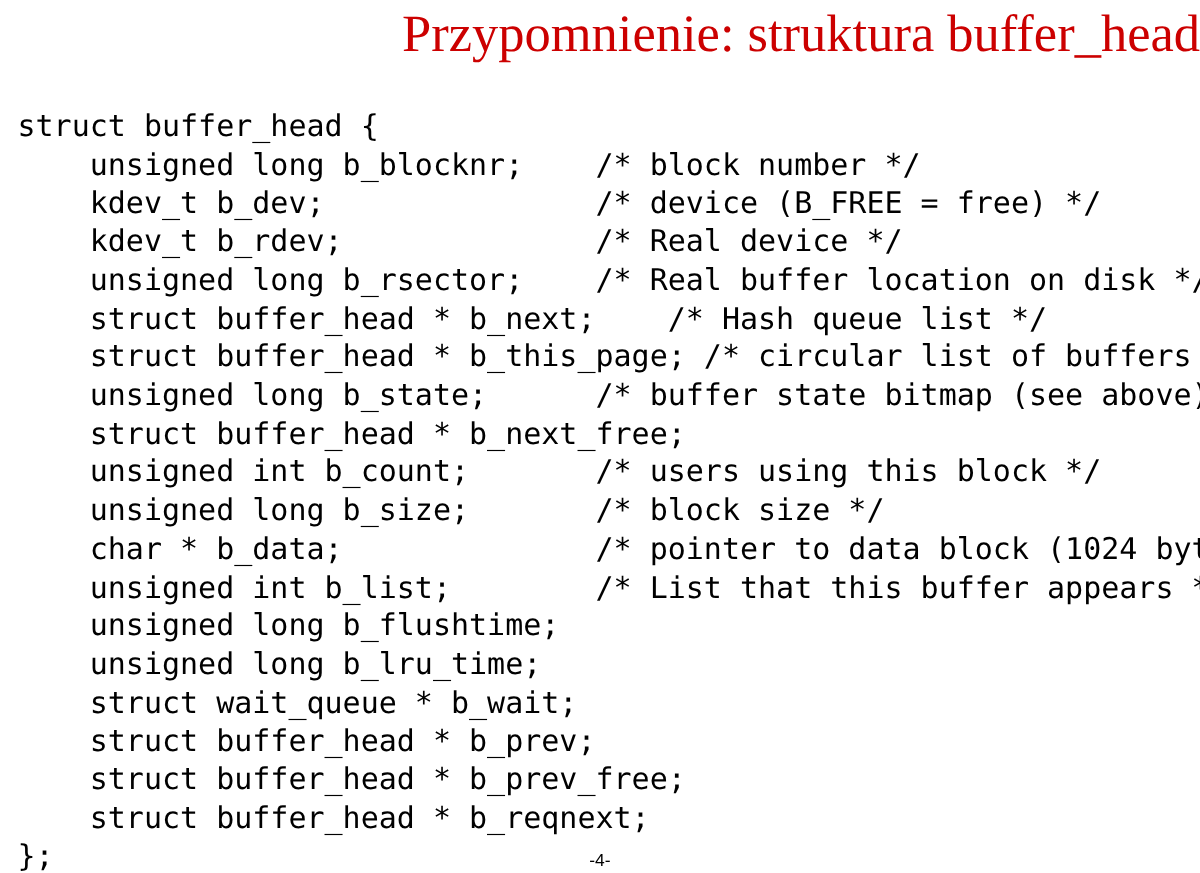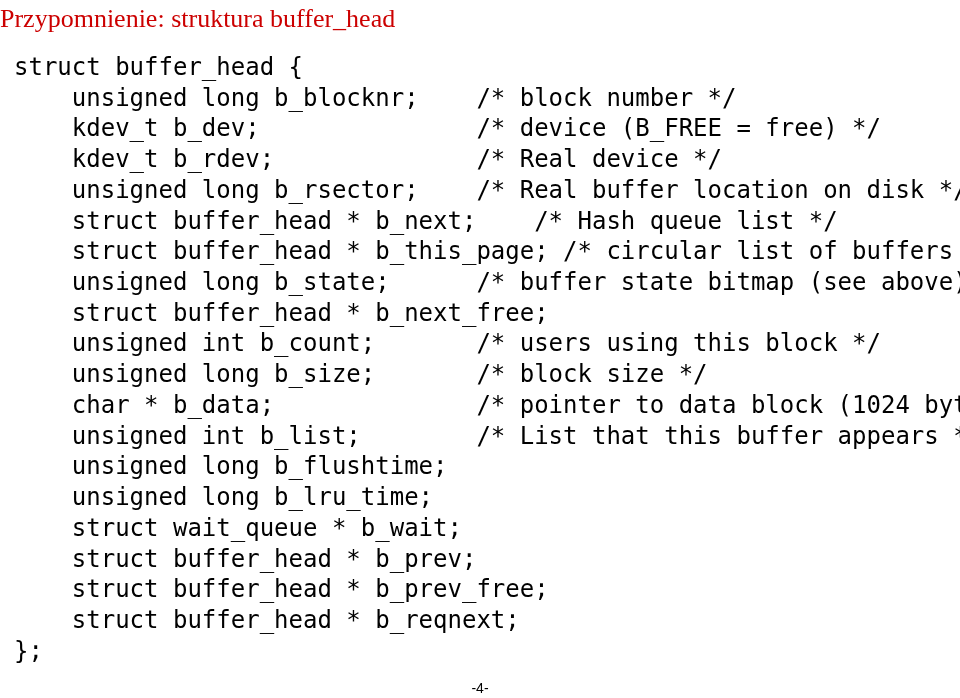--- a/index.html
+++ b/index.html
@@ -11,27 +11,27 @@
     font-family: "DejaVu Sans", Arial, sans-serif;
     overflow: hidden;
   }
   .page {
     position: relative;
     width: 960px;
     height: 698px;
     box-sizing: border-box;
   }
   .title {
-    text-align: left;
+    text-align: right;
     color: #cc0000;
-    font-size: 26px;
+    font-size: 42px;
     font-family: "Times New Roman", Times, serif;
     font-weight: normal;
     margin-top: 4px;
-    margin-bottom: 18px;
+    margin-bottom: 34px;
   }
   .code {
     font-family: "DejaVu Sans Mono", "Courier New", monospace;
     font-size: 24px;
     line-height: 1.28;
     white-space: pre;
     color: #000000;
     margin-left: 14px;
   }
   .footer {

